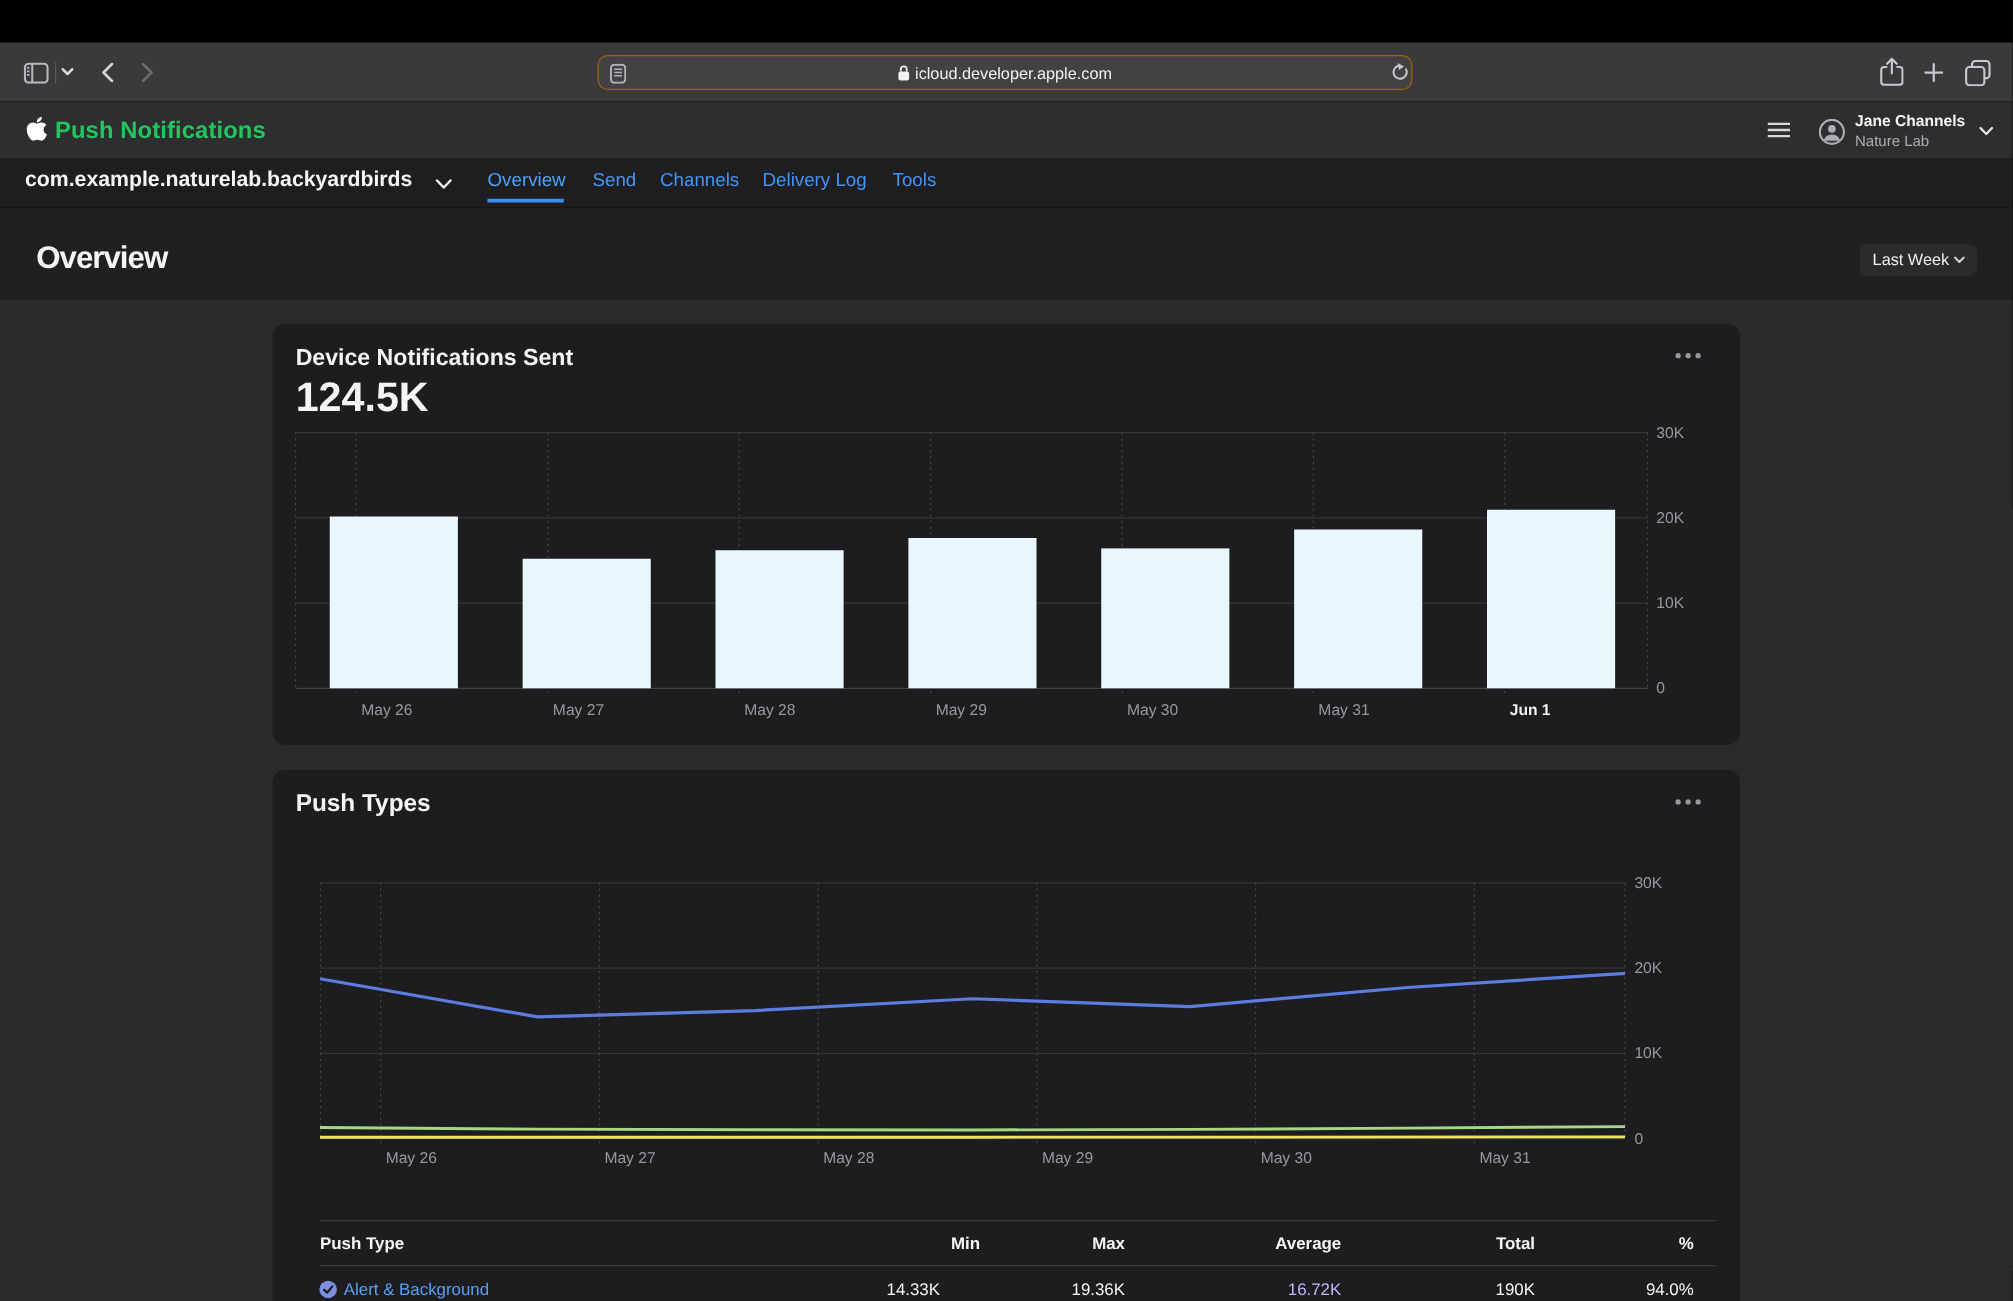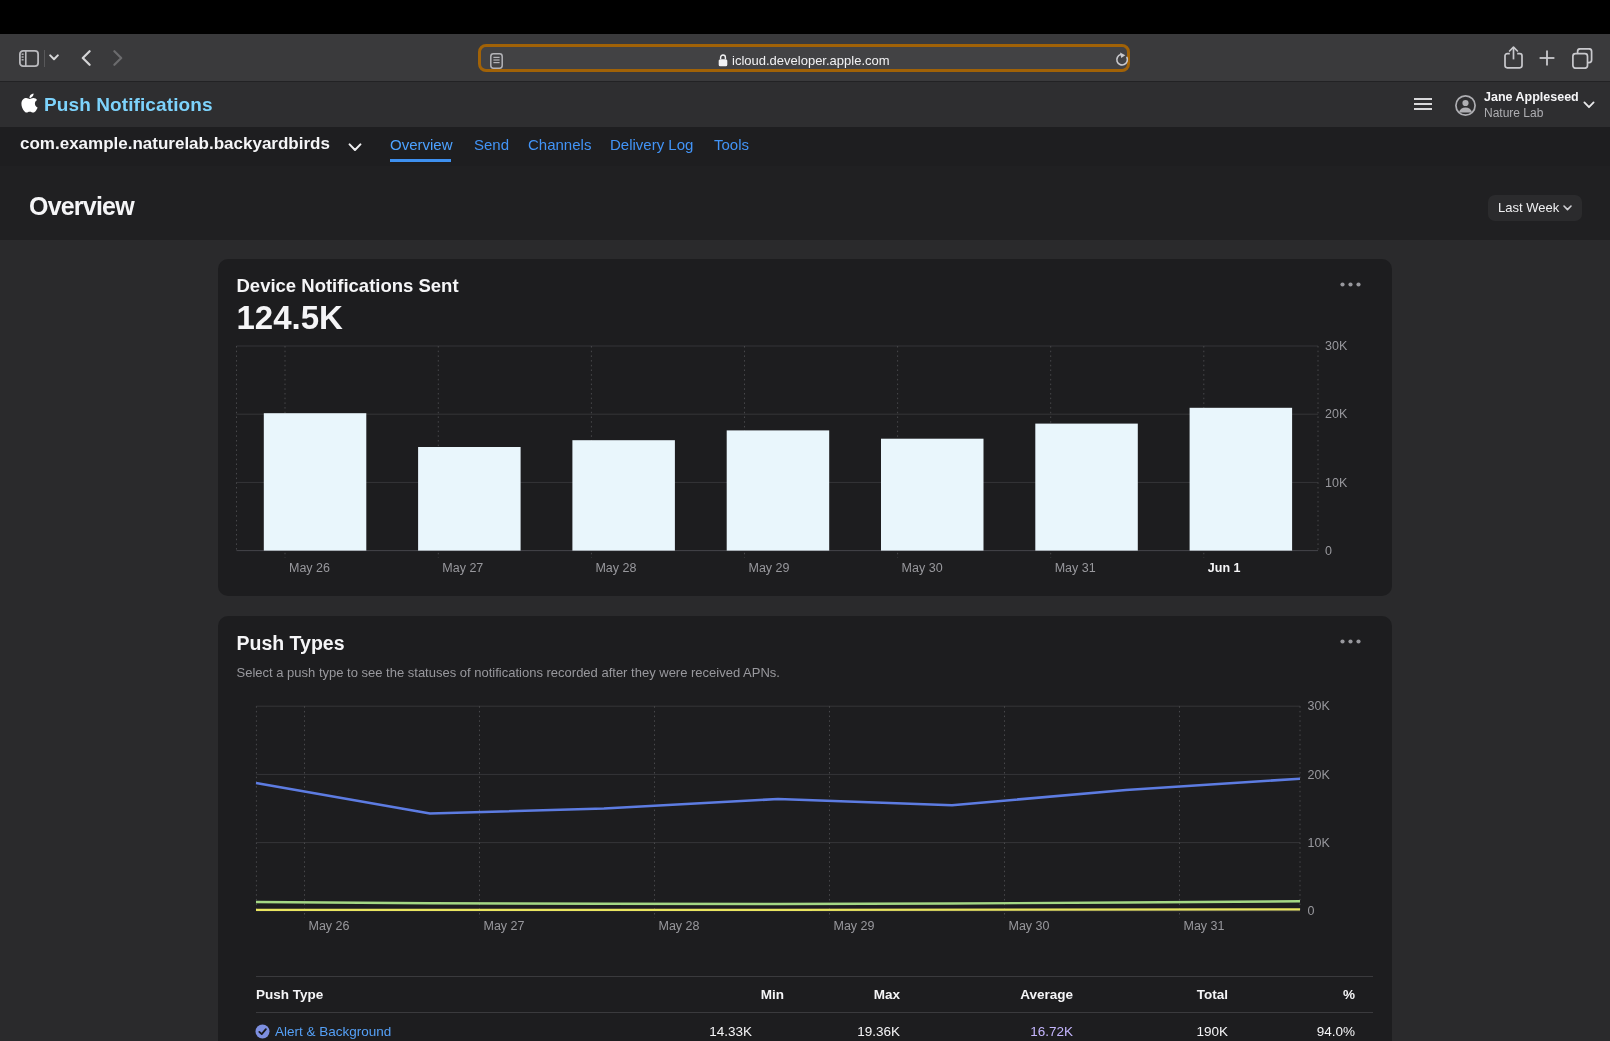--- a/index.html
+++ b/index.html
@@ -1,22 +1,22 @@
 <!DOCTYPE html>
 <html><head>
 <meta charset="utf-8">
 <style>
 * { margin:0; padding:0; box-sizing:border-box; }
 html,body { width:1610px; height:1041px; overflow:hidden; background:#000; font-family:"Liberation Sans",sans-serif; }
 .abs { position:absolute; }
 #toolbar { position:absolute; left:0; top:34px; width:1610px; height:47px; background:#3a3a3c; }
-#urlfield { position:absolute; left:478px; top:10px; width:652px; height:28px; background:#424244; border:3px solid #a16207; border-radius:8px; }
+#urlfield { position:absolute; left:478px; top:10px; width:652px; height:28px; background:#424244; border:1px solid #a16207; border-radius:8px; }
 #urltext { position:absolute; left:0; right:0; top:6px; text-align:center; color:#f2f2f4; font-size:13px; letter-spacing:0; }
 #appheader { position:absolute; left:0; top:81px; width:1610px; height:46px; background:#2e2e30; border-top:1px solid #222224; }
-#apptitle { position:absolute; left:44px; top:12px; color:#7dd3fc; font-size:19px; font-weight:700; letter-spacing:0.1px; }
+#apptitle { position:absolute; left:44px; top:12px; color:#22c55e; font-size:19px; font-weight:700; letter-spacing:0.1px; }
 #navbar { position:absolute; left:0; top:127px; width:1610px; height:39px; background:#1e1e20; }
 #bundle { position:absolute; left:20px; top:7px; color:#f5f5f7; font-size:17px; font-weight:700; }
 .navlink { position:absolute; top:9px; color:#4294f7; font-size:15px; }
 #pagebar { position:absolute; left:0; top:166px; width:1610px; height:74px; background:#202022; }
 #pagetitle { position:absolute; left:29px; top:26px; color:#f5f5f7; font-size:25px; font-weight:700; letter-spacing:-0.8px; }
 #lastweek { position:absolute; left:1488px; top:29px; width:94px; height:26px; background:#2b2b2d; border-radius:7px; color:#f0f0f2; font-size:13px; text-align:center; line-height:26px; }
 #page { position:absolute; left:0; top:240px; width:1610px; height:801px; background:#2a2a2c; }
 .card { position:absolute; left:218px; width:1174px; background:#1d1d1f; border-radius:10px; }
 #card1 { top:19px; height:337px; }
 #card2 { top:376px; height:540px; }
@@ -85,21 +85,21 @@
   <svg class="abs" style="left:1414px;top:16px" width="18" height="12" viewBox="0 0 18 12">
     <line x1="0" y1="1" x2="18" y2="1" stroke="#d8d8da" stroke-width="2"></line>
     <line x1="0" y1="6" x2="18" y2="6" stroke="#d8d8da" stroke-width="2"></line>
     <line x1="0" y1="11" x2="18" y2="11" stroke="#d8d8da" stroke-width="2"></line>
   </svg>
   <svg class="abs" style="left:1455px;top:13px" width="21" height="21" viewBox="0 0 21 21">
     <circle cx="10.5" cy="10.5" r="9.6" fill="none" stroke="#aeaeb2" stroke-width="1.7"></circle>
     <circle cx="10.5" cy="8" r="3.1" fill="#aeaeb2"></circle>
     <path d="M3.9 17.5 a6.9 6.9 0 0 1 13.2 0 Z" fill="#aeaeb2"></path>
   </svg>
-  <div class="abs" style="left:1484px;top:8px;color:#f5f5f7;font-size:12.5px;font-weight:700">Jane Appleseed</div>
+  <div class="abs" style="left:1484px;top:8px;color:#f5f5f7;font-size:12.5px;font-weight:700">Jane Channels</div>
   <div class="abs" style="left:1484px;top:24px;color:#aeaeb2;font-size:12px">Nature Lab</div>
   <svg class="abs" style="left:1583px;top:19px" width="12" height="8" viewBox="0 0 12 8">
     <path d="M1.4 1.4 L6 6.2 L10.6 1.4" fill="none" stroke="#e8e8ea" stroke-width="1.8" stroke-linecap="round" stroke-linejoin="round"></path>
   </svg>
 </div>
 
 <div id="navbar">
   <div id="bundle">com.example.naturelab.backyardbirds</div>
   <svg class="abs" style="left:348px;top:16px" width="14" height="9" viewBox="0 0 14 9">
     <path d="M1.6 1.4 L7 7 L12.4 1.4" fill="none" stroke="#f0f0f2" stroke-width="2" stroke-linecap="round" stroke-linejoin="round"></path>
@@ -165,21 +165,20 @@
         <text x="989.8" y="313" fill="#f5f5f7" font-weight="700">Jun 1</text>
         <text x="1107" y="91.2">30K</text>
         <text x="1107" y="159.4">20K</text>
         <text x="1107" y="227.6">10K</text>
         <text x="1107" y="295.8">0</text>
       </g>
     </svg>
   </div>
   <div class="card" id="card2">
     <div class="ctitle" style="top:16px;font-size:19.5px;font-weight:700">Push Types</div>
-    <div class="ctitle gray" style="top:48.5px;font-size:13px">Select a push type to see the statuses of notifications recorded after they were received APNs.</div>
     <svg class="dots" width="30" height="16" viewBox="0 0 30 16">
         <circle cx="6.5" cy="7.5" r="2.1" fill="#98989d"></circle>
         <circle cx="14.5" cy="7.5" r="2.1" fill="#98989d"></circle>
         <circle cx="22.5" cy="7.5" r="2.1" fill="#98989d"></circle>
       </svg>
     <svg class="abs" style="left:0;top:0" width="1174" height="330" viewBox="0 0 1174 330">
       <g stroke="#353538" stroke-width="1">
         <line x1="38.4" y1="90.2" x2="1082" y2="90.2"></line>
         <line x1="38.4" y1="158.4" x2="1082" y2="158.4"></line>
         <line x1="38.4" y1="226.6" x2="1082" y2="226.6"></line>

